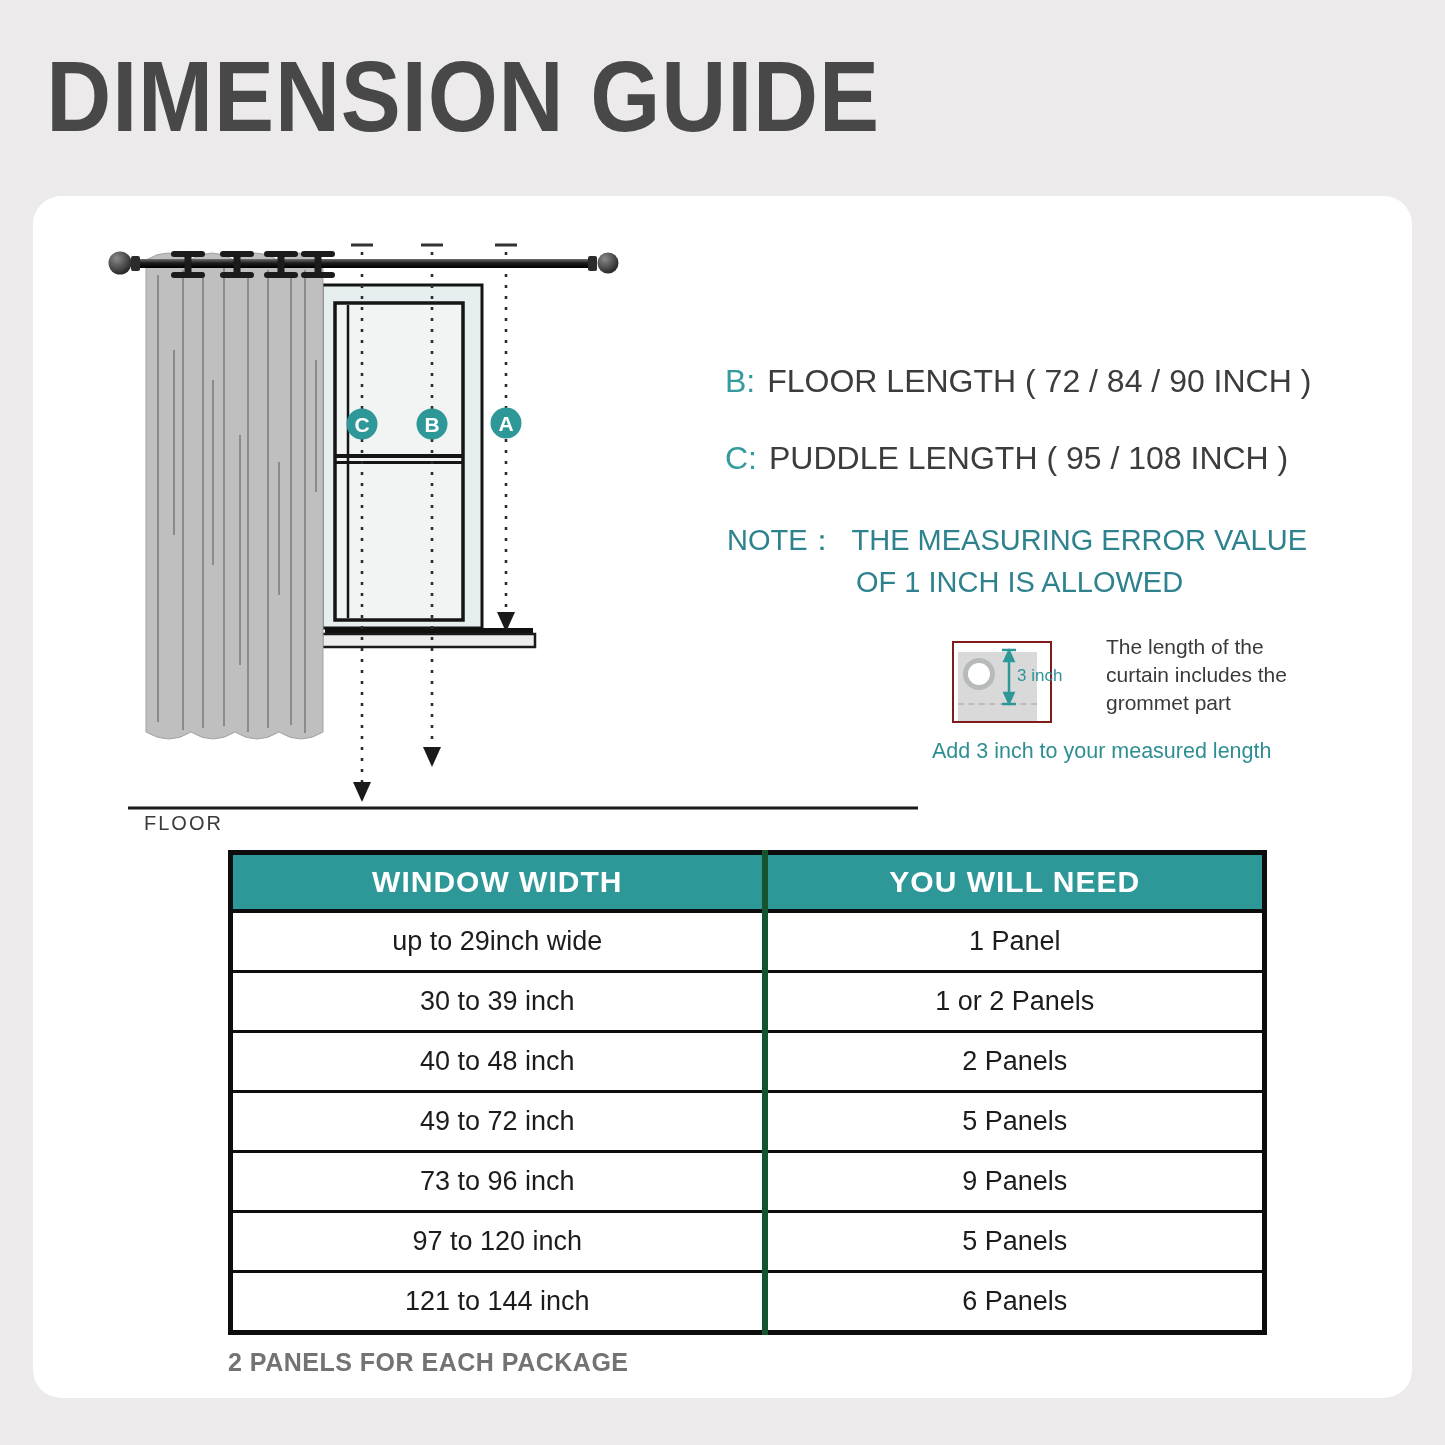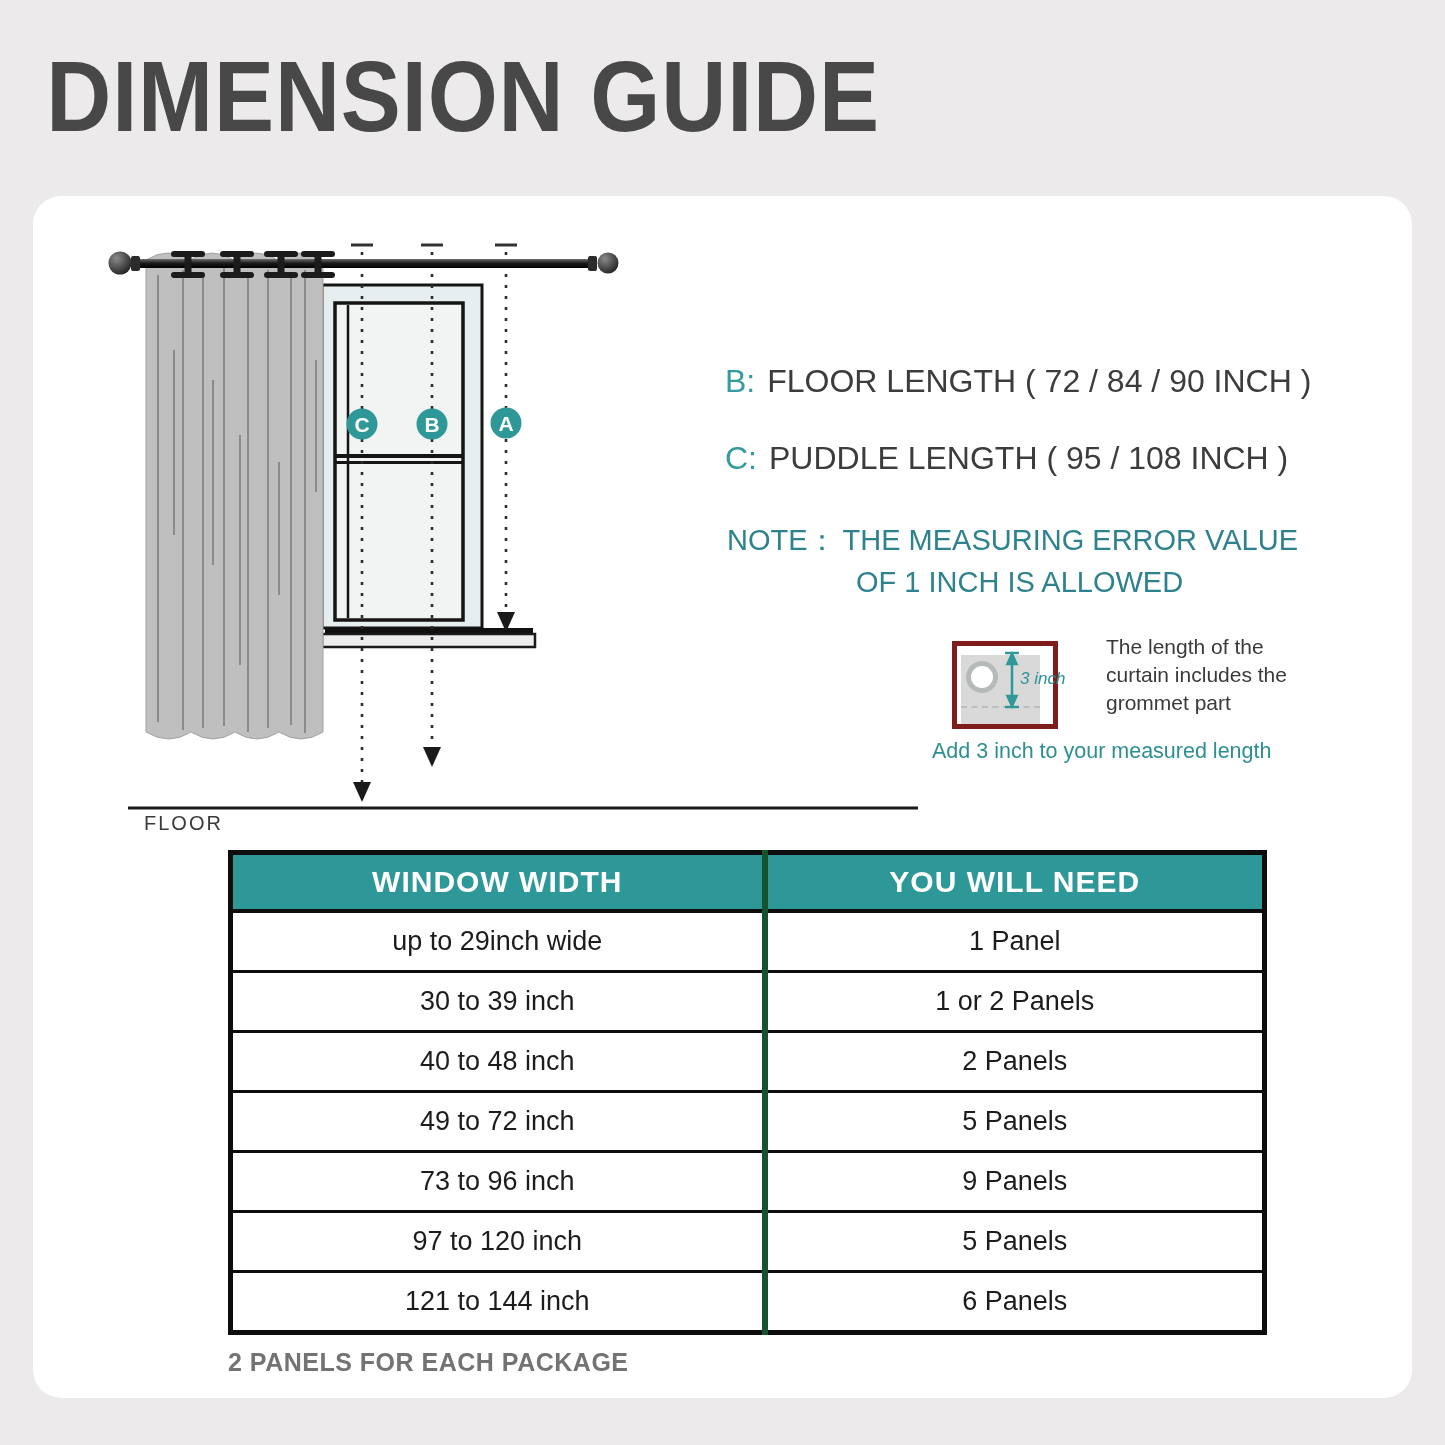--- a/index.html
+++ b/index.html
@@ -23,26 +23,26 @@
   .illustration { position:absolute; left:90px; top:230px; width:840px; height:600px; }
 
   .spec-item {
     position:absolute; left:725px; white-space:nowrap;
     font-size:32px; color:#3C3C3C; letter-spacing:0px; font-weight:500;
   }
   .spec-prefix { color:#359B9E; margin-right:12px; font-weight:500; }
   .spec-a { top:290px; } .spec-b { top:363px; } .spec-c { top:440px; }
 
   .note-line1 { position:absolute; left:727px; top:521px; font-size:29px; color:#2E828E; white-space:nowrap; font-weight:500;}
-  .note-label { margin-right:6px; }
+  .note-label { margin-right:15px; }
   .note-line2 { position:absolute; left:856px; top:566px; font-size:29px; color:#2E828E; white-space:nowrap; font-weight:500;}
 
   .grommet-box {
     position:absolute; left:952px; top:641px; width:96px; height:78px;
-    border:5px solid #7f1d1d; background:#FFFFFF;font-style:italic;
+    border:2px solid #7f1d1d; background:#FFFFFF;
   }
   .grommet-fabric {
     position:absolute; left:4px; top:9px; right:13px; bottom:0;
     background:#D9D9D9;
   }
   .grommet-dash {
     position:absolute; left:4px; right:13px; bottom:16px; height:0;
     border-top:2px dashed #BDBDBD;
   }
   .grommet-ring {

